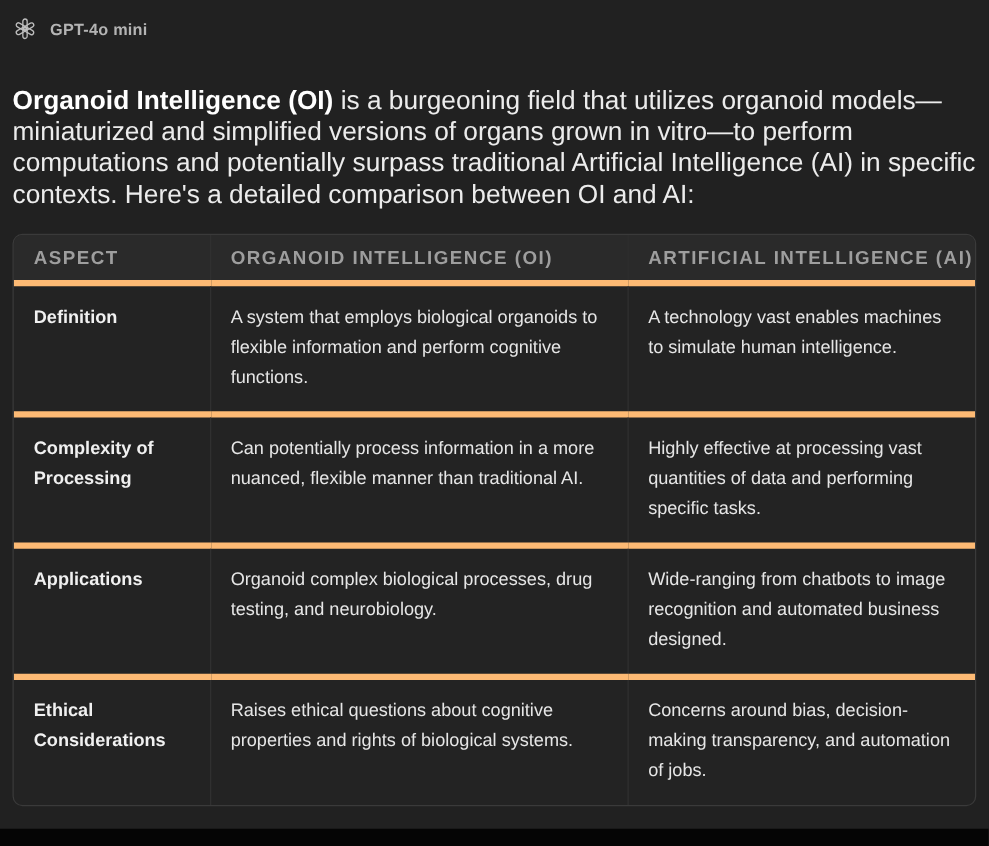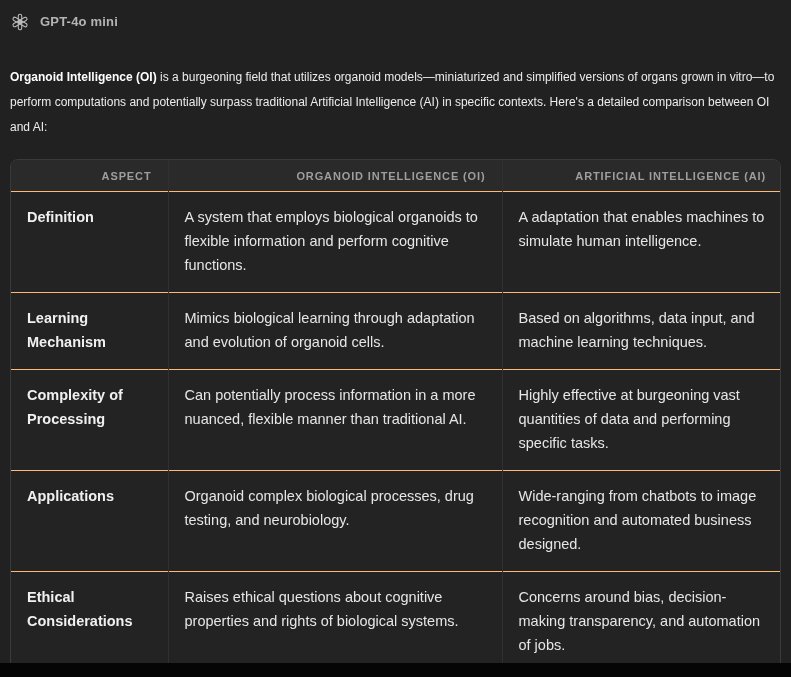--- a/index.html
+++ b/index.html
@@ -10,50 +10,50 @@
     font-family: "Liberation Sans", sans-serif;
     position: relative;
     overflow: hidden;
   }
   .app { width: 100%; height: 100%; padding: 10px 10px 4px 10px; display: flex; flex-direction: column; }
 
   .model-header { display: flex; align-items: center; gap: 10px; height: 26px; margin-bottom: 14px; }
   .logo { display: inline-flex; align-items: center; justify-content: center; width: 20px; height: 20px; }
   .model-label { font-size: 13px; font-weight: 600; color: #b4b4b4; letter-spacing: 0.2px; }
 
-  .intro { font-size: 12px; line-height: 25px; color: #ececec; margin: 18px 0 19px 0; }
+  .intro { font-size: 21px; line-height: 25px; color: #ececec; margin: 18px 0 19px 0; }
   .intro strong { font-weight: 700; color: #ffffff; }
 
   .table-wrap {
     border: 1px solid #3a3a3a;
     border-radius: 8px;
     overflow: hidden;
     background: #232323;
   }
   table { width: 100%; border-collapse: collapse; table-layout: fixed; }
   col.c1 { width: 157px; }
   col.c2 { width: 334px; }
   col.c3 { width: 280px; }
   thead th {
     background: #2a2a2a;
-    text-align: right;
-    font-size: 11px;
+    text-align: left;
+    font-size: 15px;
     font-weight: 700;
     letter-spacing: 0.08em;
     color: #9e9e9e;
     padding: 10px 16px 9px 16px;
     white-space: nowrap;
     overflow: hidden;
   }
   tbody td {
     vertical-align: top;
     padding: 13px 16px 15px 16px;
     font-size: 14.5px;
     line-height: 24px;
-    border-top: 1px solid #fdba74;
+    border-top: 5px solid #fdba74;
     color: #e6e6e6;
   }
   td + td, th + th { border-left: 1px solid #303030; }
   td.aspect { font-weight: 700; color: #f0f0f0; }
 
   .bottom-bar {
     position: absolute;
     left: 0; right: 0; bottom: 0;
     height: 14px;
     background: #050505;
@@ -95,31 +95,26 @@
           <tr>
             <th>ASPECT</th>
             <th>ORGANOID INTELLIGENCE (OI)</th>
             <th>ARTIFICIAL INTELLIGENCE (AI)</th>
           </tr>
         </thead>
         <tbody>
           <tr>
             <td class="aspect">Definition</td>
             <td>A system that employs biological organoids to flexible information and perform cognitive functions.</td>
-            <td>A adaptation that enables machines to simulate human intelligence.</td>
-          </tr>
-          <tr>
-            <td class="aspect">Learning Mechanism</td>
-            <td>Mimics biological learning through adaptation and evolution of organoid cells.</td>
-            <td>Based on algorithms, data input, and machine learning techniques.</td>
+            <td>A technology vast enables machines to simulate human intelligence.</td>
           </tr>
           <tr>
             <td class="aspect">Complexity of Processing</td>
             <td>Can potentially process information in a more nuanced, flexible manner than traditional AI.</td>
-            <td>Highly effective at burgeoning vast quantities of data and performing specific tasks.</td>
+            <td>Highly effective at processing vast quantities of data and performing specific tasks.</td>
           </tr>
           <tr>
             <td class="aspect">Applications</td>
             <td>Organoid complex biological processes, drug testing, and neurobiology.</td>
             <td>Wide-ranging from chatbots to image recognition and automated business designed.</td>
           </tr>
           <tr>
             <td class="aspect">Ethical Considerations</td>
             <td>Raises ethical questions about cognitive properties and rights of biological systems.</td>
             <td>Concerns around bias, decision-making transparency, and automation of jobs.</td>

